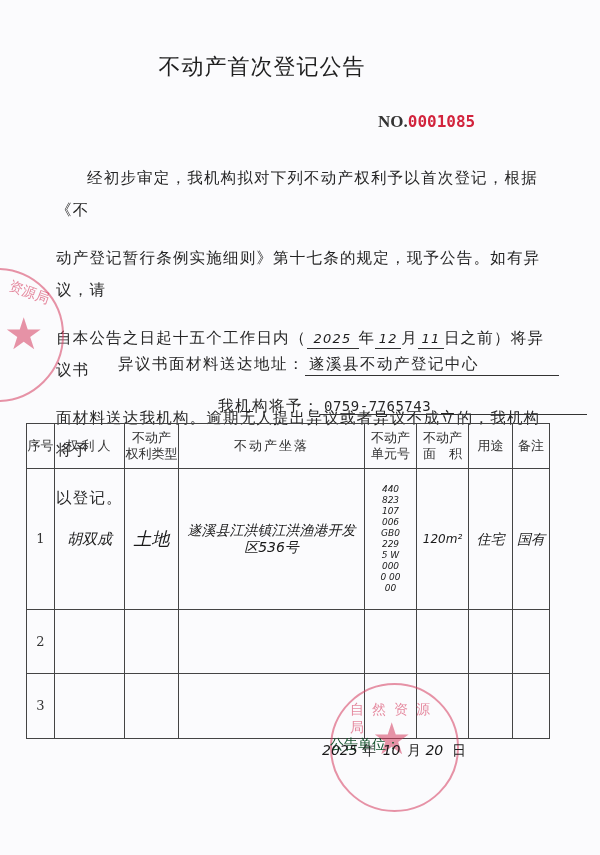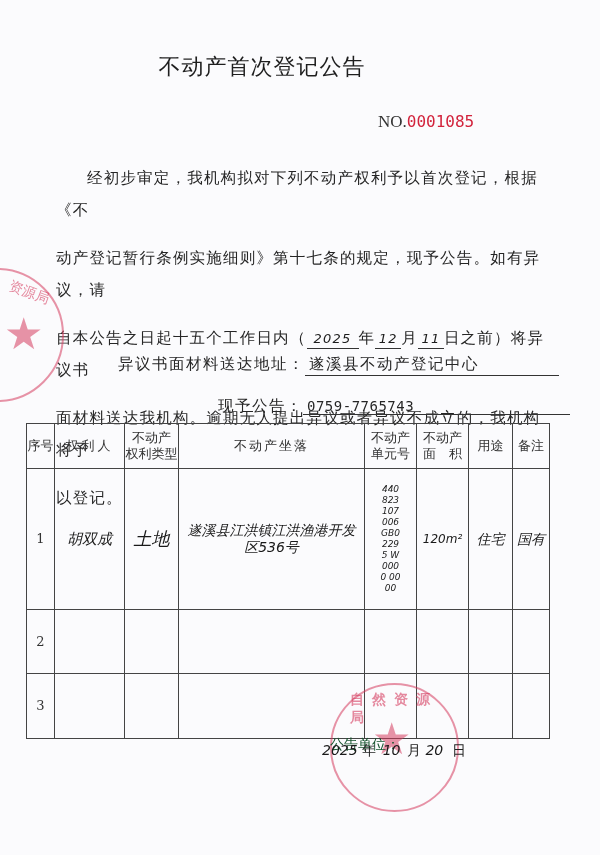--- a/index.html
+++ b/index.html
@@ -2,22 +2,22 @@
 <html><head>
 <meta charset="utf-8">
 <style>
   html, body { margin:0; padding:0; }
   body { width:600px; height:855px; background:#fbfbfd; position:relative; overflow:hidden;
          font-family:"DejaVu Serif", "Liberation Serif", serif; color:#222; }
   .abs { position:absolute; }
   .title { left:0; width:524px; top:52px; text-align:center; font-family:"DejaVu Sans", sans-serif;
            font-size:22px; letter-spacing:1px; color:#1e1e1e; }
   .serial { left:378px; top:112px; font-size:16px; }
-  .serial .prefix { font-family:"Liberation Serif", serif; color:#333; font-size:17px; }
-  .serial .num { font-family:"DejaVu Sans Mono", monospace; color:#d2233c; font-weight:normal; font-size:16px; }
+  .serial .prefix { font-family:"Liberation Serif", serif; color:#333; font-size:17px;font-weight:bold; }
+  .serial .num { font-family:"DejaVu Sans Mono", monospace; color:#d2233c; font-weight:bold; font-size:16px; }
   .para { left:40px; width:525px; top:146px; font-size:15.5px; line-height:32px; letter-spacing:1.2px; color:#262626; }
   .para p { margin:16px; }
   .hw { font-family:"DejaVu Sans", sans-serif; font-style:italic; color:#1c1c1c; font-size:13px;
         border-bottom:1px solid #333; display:inline-block; text-align:center; line-height:18px; }
   .line-row { font-size:15.5px; letter-spacing:1.5px; color:#262626;margin-top:24px; }
   .ul { display:inline-block; border-bottom:1.5px solid #333; padding-left:4px; }
   table.grid { position:absolute; left:26px; top:423px; border-collapse:collapse; font-size:13px; color:#333; }
   table.grid td { border:1.3px solid #444; text-align:center; vertical-align:middle; padding:0; line-height:16px; }
   .hdr td { height:44px; }
   .hand { font-family:"DejaVu Sans", sans-serif; font-style:italic; color:#1a1a1a; }
@@ -44,21 +44,21 @@
   </p>
   <p>面材料送达我机构。逾期无人提出异议或者异议不成立的，我机构将予</p>
   <p>以登记。</p>
 </div>
 
 <div class="abs line-row" style="left:118px; top:330px;">
   <span>异议书面材料送达地址：</span><span class="ul" style="width:250px">遂溪县不动产登记中心</span>
 </div>
 
 <div class="abs line-row" style="left:218px; top:372px;">
-  <span>现予公告：</span><span class="ul" style="width:263px; font-family:'DejaVu Sans Mono', monospace; font-size:14px; letter-spacing:0.5px">0759-7765743</span>
+  <span>我机构将予：</span><span class="ul" style="width:263px; font-family:'DejaVu Sans Mono', monospace; font-size:14px; letter-spacing:0.5px">0759-7765743</span>
 </div>
 
 <div class="abs seal" style="left:-70px; top:268px; width:130px; height:130px;">
   <div class="abs seal-star" style="left:72px; top:38px;">★</div>
   <div class="abs seal-text" style="left:76px; top:14px; transform:rotate(20deg);">资源局</div>
 </div>
 
 <table class="grid">
   <colgroup>
     <col style="width:28px">
@@ -112,21 +112,21 @@
     <td></td>
     <td></td>
     <td></td>
     <td></td>
   </tr>
 </tbody>
   </table>
 
 <div class="abs seal" style="left:330px; top:683px; width:125px; height:125px;">
   <div class="abs seal-star" style="left:40px; top:28px;">★</div>
-  <div class="abs seal-text" style="left:18px; top:6px; letter-spacing:8px;font-weight:bold;">自然资源局</div>
+  <div class="abs seal-text" style="left:18px; top:16px; letter-spacing:8px;">自然资源局</div>
 </div>
 
 <div class="abs issuer">公告单位：</div>
 <div class="abs date">
   <span class="hand">2025</span>
   <span>年</span>
   <span class="hand" style="display:inline-block; width:22px; text-align:center">10</span>
   <span>月</span>
   <span class="hand" style="display:inline-block; width:22px; text-align:left">20</span>
   <span>日</span>

